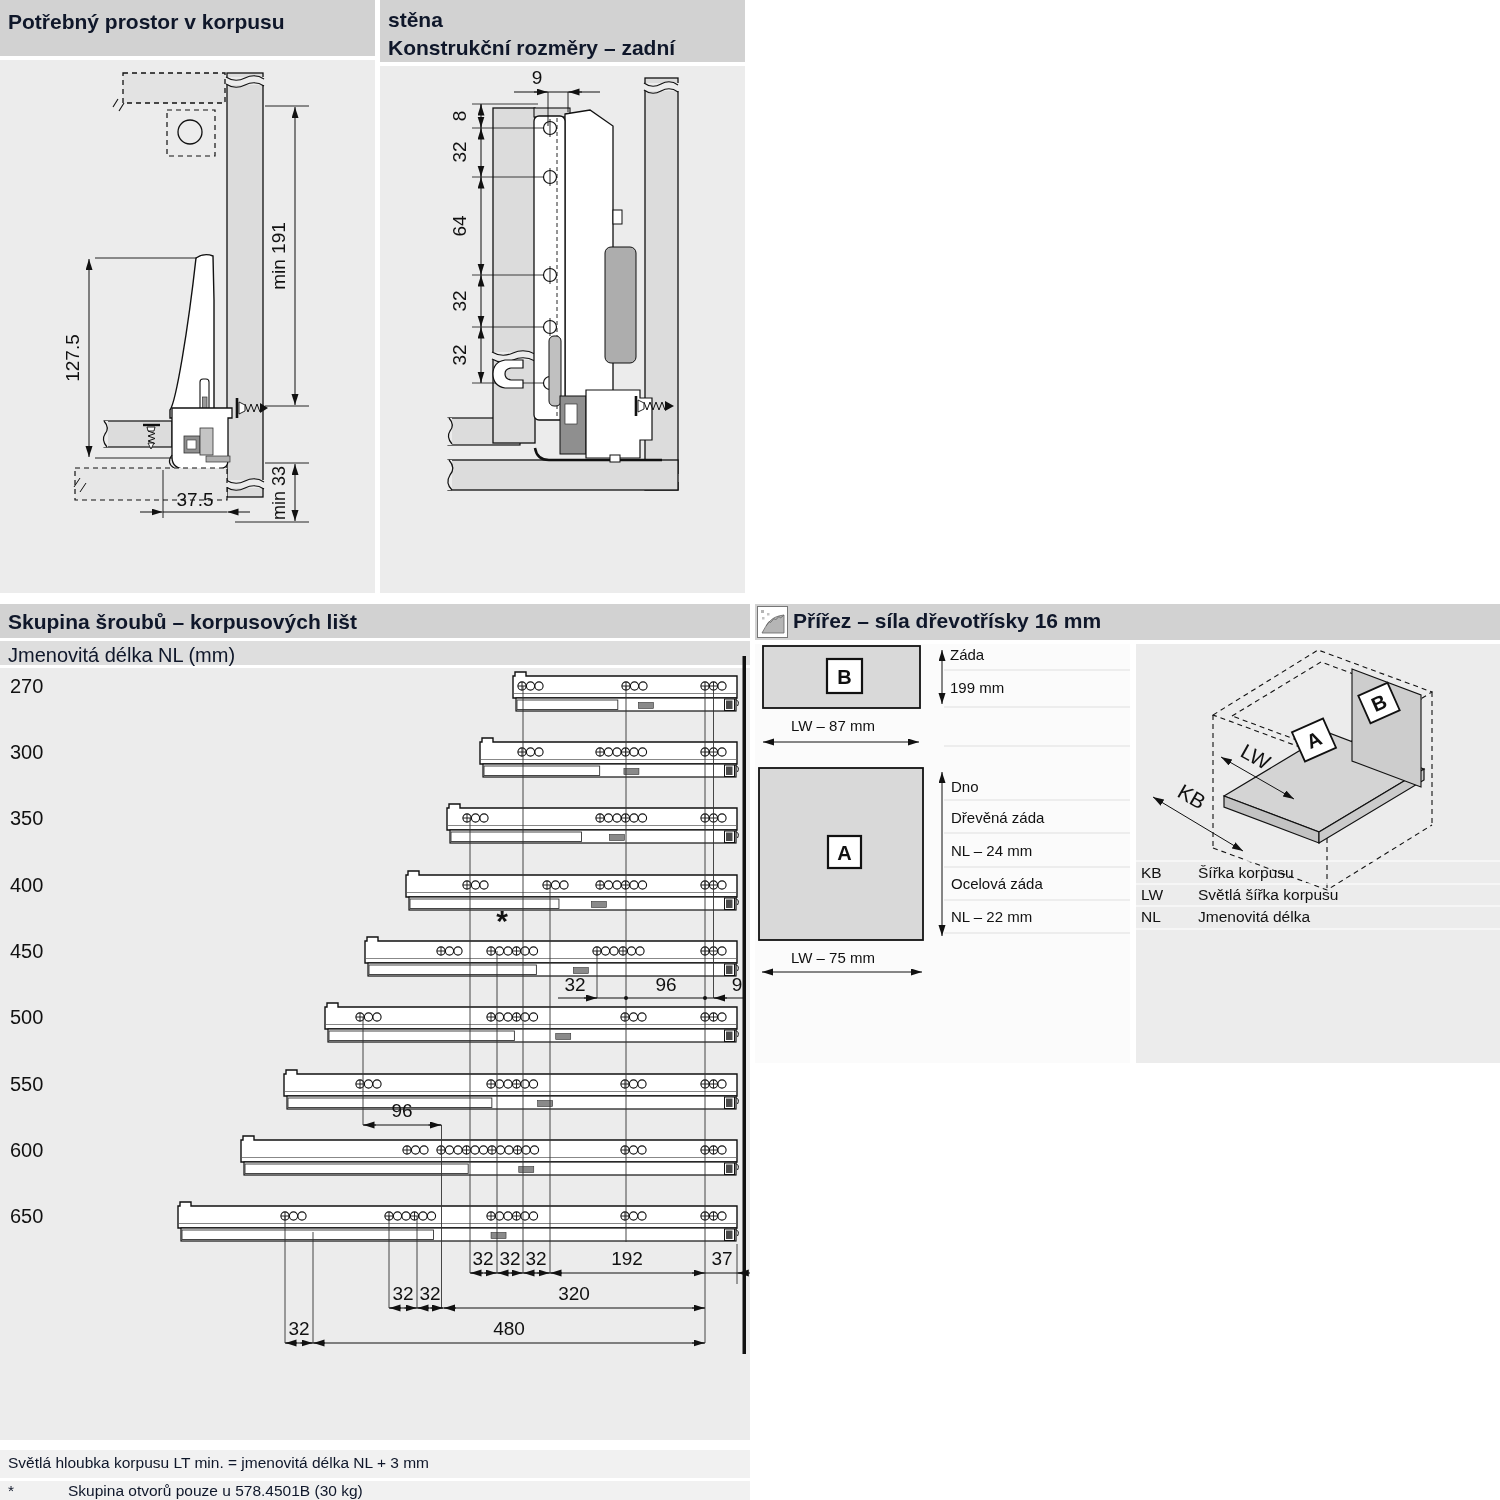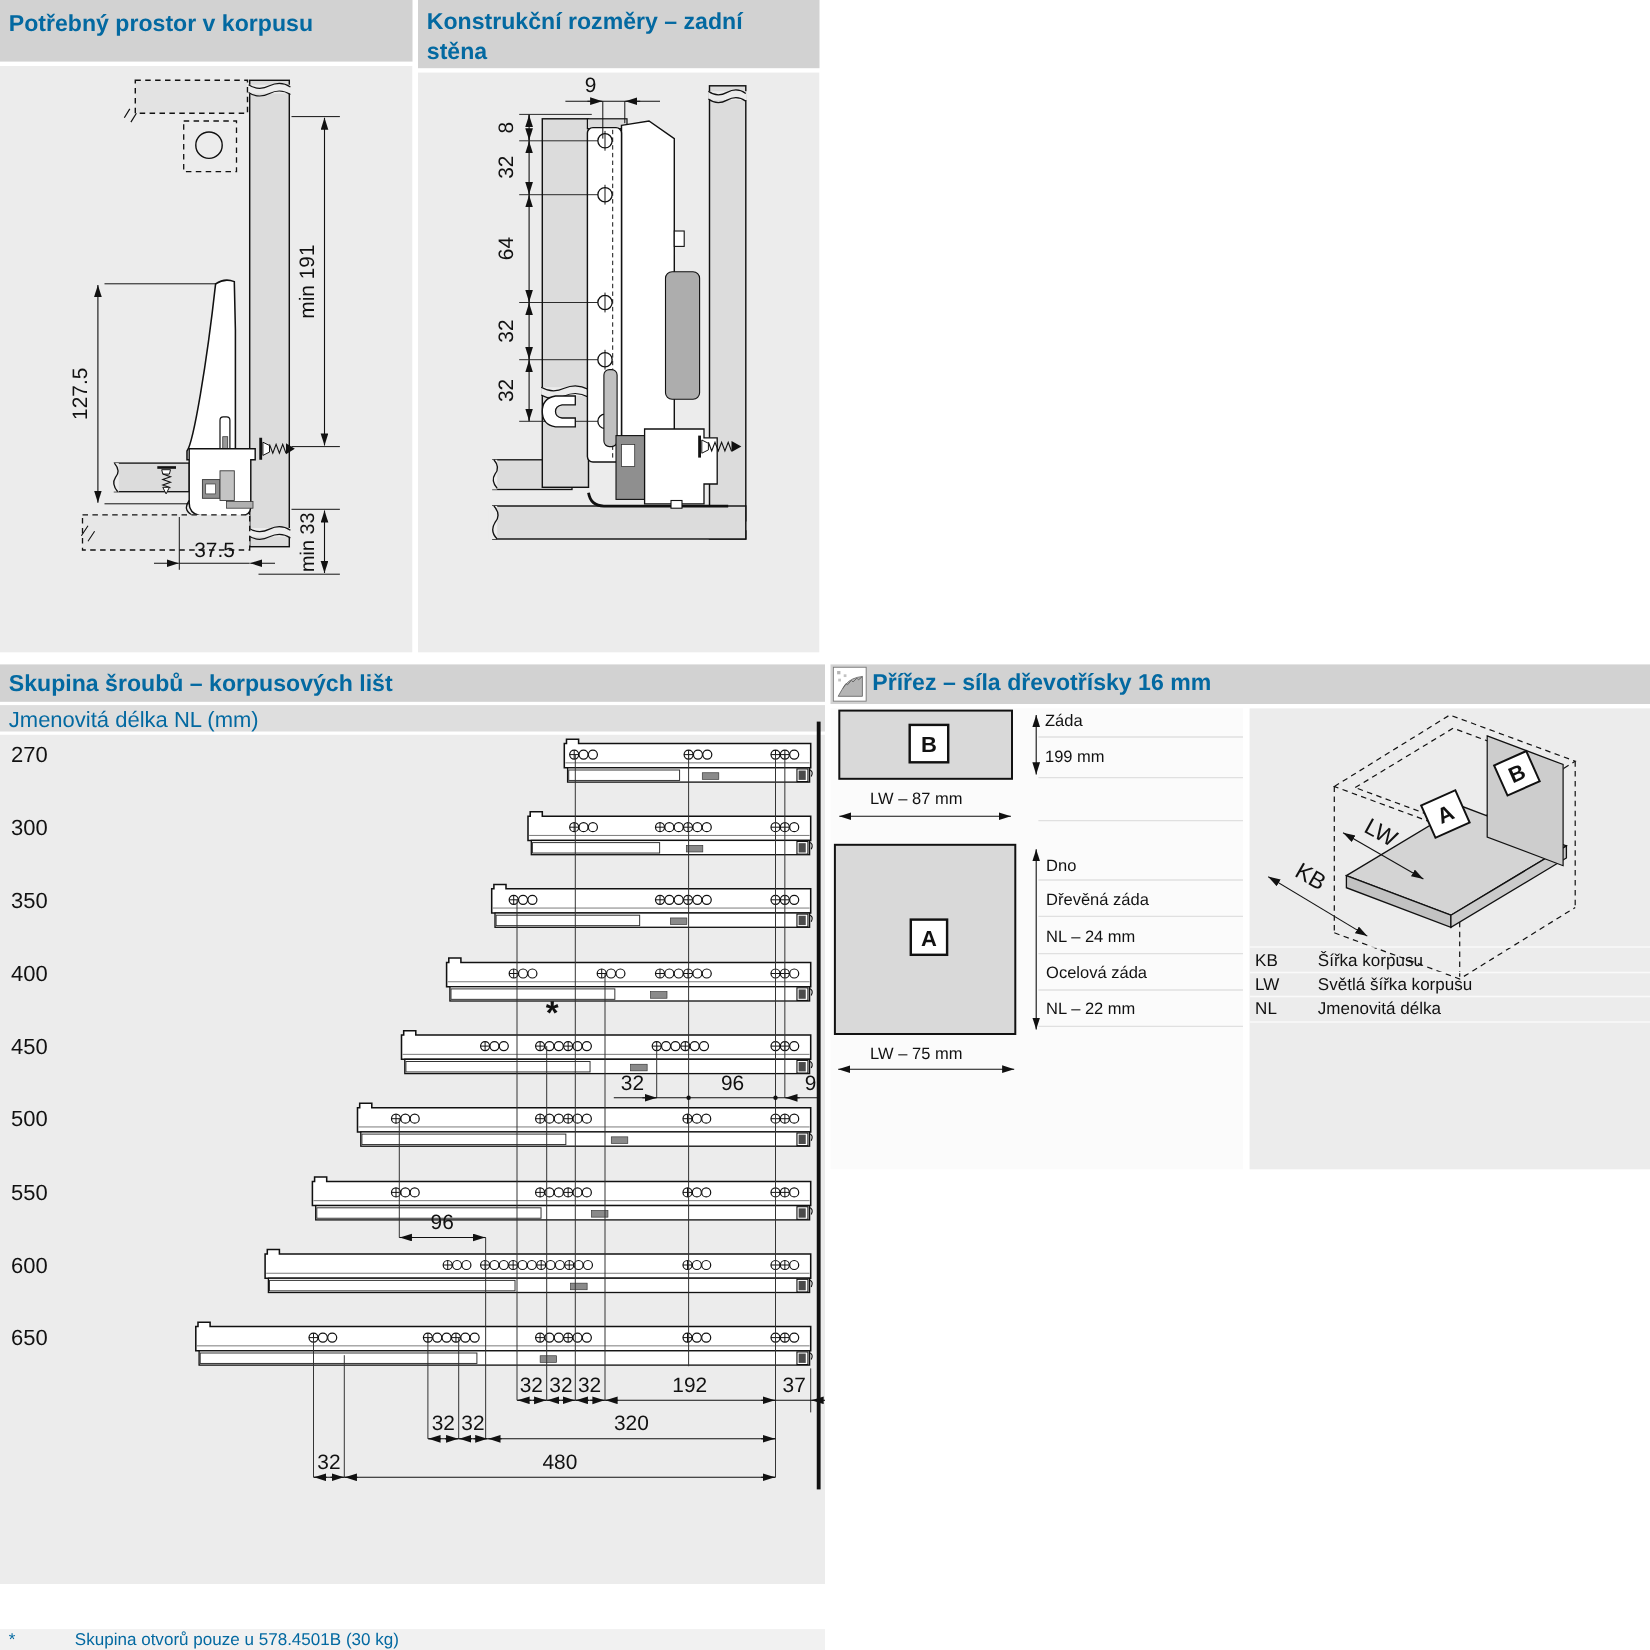--- a/index.html
+++ b/index.html
@@ -1,17 +1,17 @@
 <!DOCTYPE html>
 <html><head>
 <meta charset="utf-8">
 <style>
   html,body{margin:0;padding:0;background:#fff;}
   .page{position:relative;width:1500px;height:1500px;background:#fff;overflow:hidden;
-        font-family:"Liberation Sans",sans-serif;color:#0369a1;}
+        font-family:"Liberation Sans",sans-serif;color:#0f172a;}
   .abs{position:absolute;}
   .hdr{background:#d2d2d2;font-weight:bold;font-size:21px;line-height:1.35;
        padding:8px 0 0 8px;box-sizing:border-box;}
   .subhdr{background:#dedede;font-size:20px;padding:3px 0 0 8px;box-sizing:border-box;}
   .panelbg{background:#ececec;}
   .footrow{background:#f1f1f1;font-size:15.5px;box-sizing:border-box;padding-top:4px;}
   svg{display:block;}
   svg text{font-family:"Liberation Sans",sans-serif;fill:#111;}
   .dim{font-size:19px;}
   .dimS{font-size:18px;}
@@ -121,22 +121,22 @@
     <g>
       <line class="ref" x1="163" y1="470" x2="163" y2="518"></line>
       <line class="thin" x1="140" y1="512" x2="162.5" y2="512" marker-end="url(#a1)"></line>
       <line class="thin" x1="250" y1="512" x2="227.5" y2="512" marker-end="url(#a1)"></line>
       <line class="thin" x1="163" y1="512" x2="227" y2="512"></line>
       <text class="dim" x="195" y="506" text-anchor="middle">37.5</text>
     </g>
   </svg>
 
   <div class="abs hdr" style="left:380px;top:0;width:365px;height:62px;padding-top:6px;">
+    <div>stěna</div>
     <div>Konstrukční rozměry – zadní</div>
-    <div>stěna</div>
   </div>
 
   <svg class="abs" style="left:380px;top:56px;" width="365" height="538" viewBox="380 56 365 538">
     <defs>
       <marker id="a2" orient="auto-start-reverse" markerWidth="12" markerHeight="8" refX="11" refY="3.5">
         <path d="M0,0 L11,3.5 L0,7 Z" fill="#111"></path>
       </marker>
     </defs>
     <rect x="380" y="66" width="365" height="527" fill="#ececec"></rect>
 
@@ -812,18 +812,21 @@
       </g>
       <text class="leg" x="1141" y="878">KB</text>
       <text class="leg" x="1198" y="878">Šířka korpusu</text>
       <text class="leg" x="1141" y="900">LW</text>
       <text class="leg" x="1198" y="900">Světlá šířka korpusu</text>
       <text class="leg" x="1141" y="922">NL</text>
       <text class="leg" x="1198" y="922">Jmenovitá délka</text>
     </g>
   </svg>
 
+  <div class="abs footrow" style="left:0;top:1450px;width:750px;height:28px;padding-left:8px;">
+    <span>Světlá hloubka korpusu LT min. = jmenovitá délka NL + 3 mm</span>
+  </div>
   <div class="abs footrow" style="left:0;top:1481px;width:750px;height:19px;padding-top:1px;">
     <span class="abs" style="left:8px;">*</span>
     <span class="abs" style="left:68px;">Skupina otvorů pouze u 578.4501B (30 kg)</span>
   </div>
 
 </div>
 
 </body></html>

